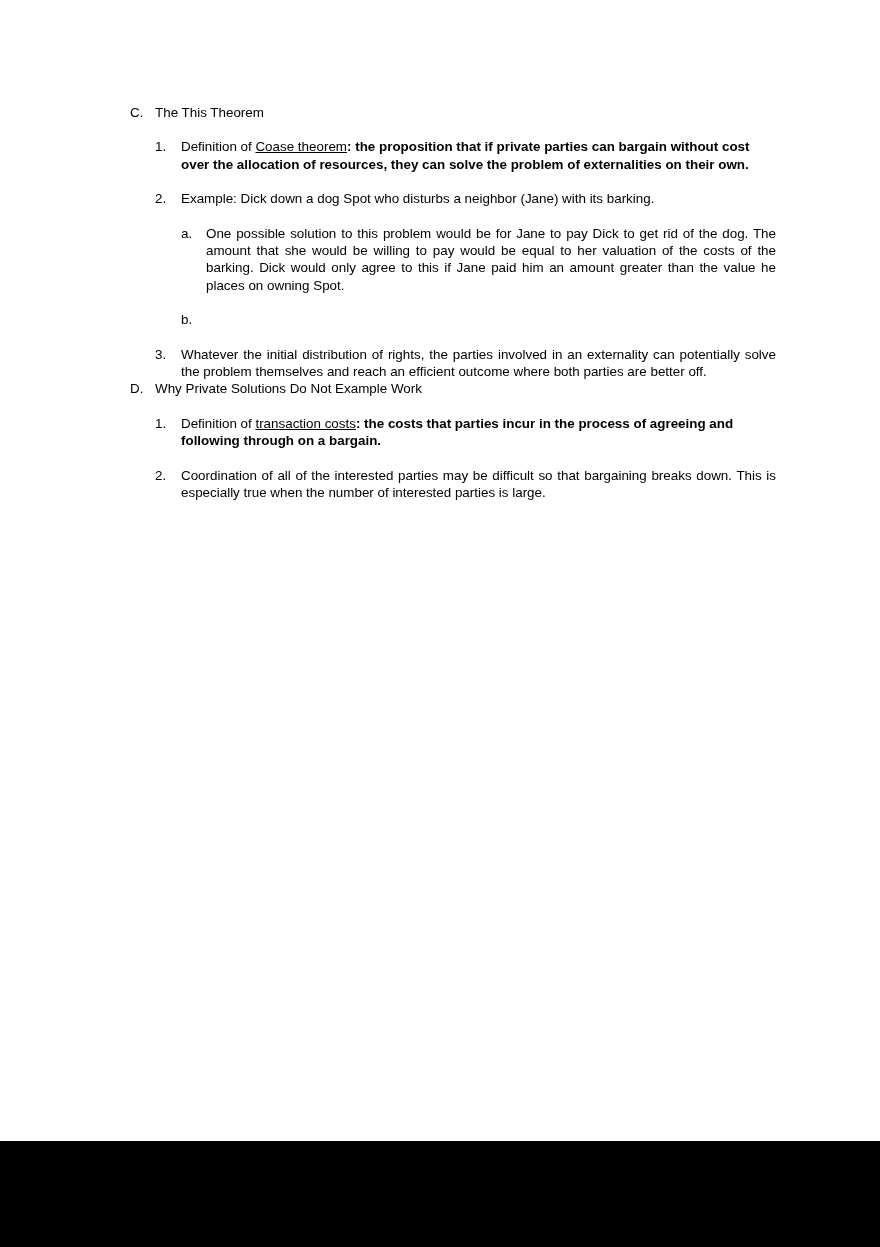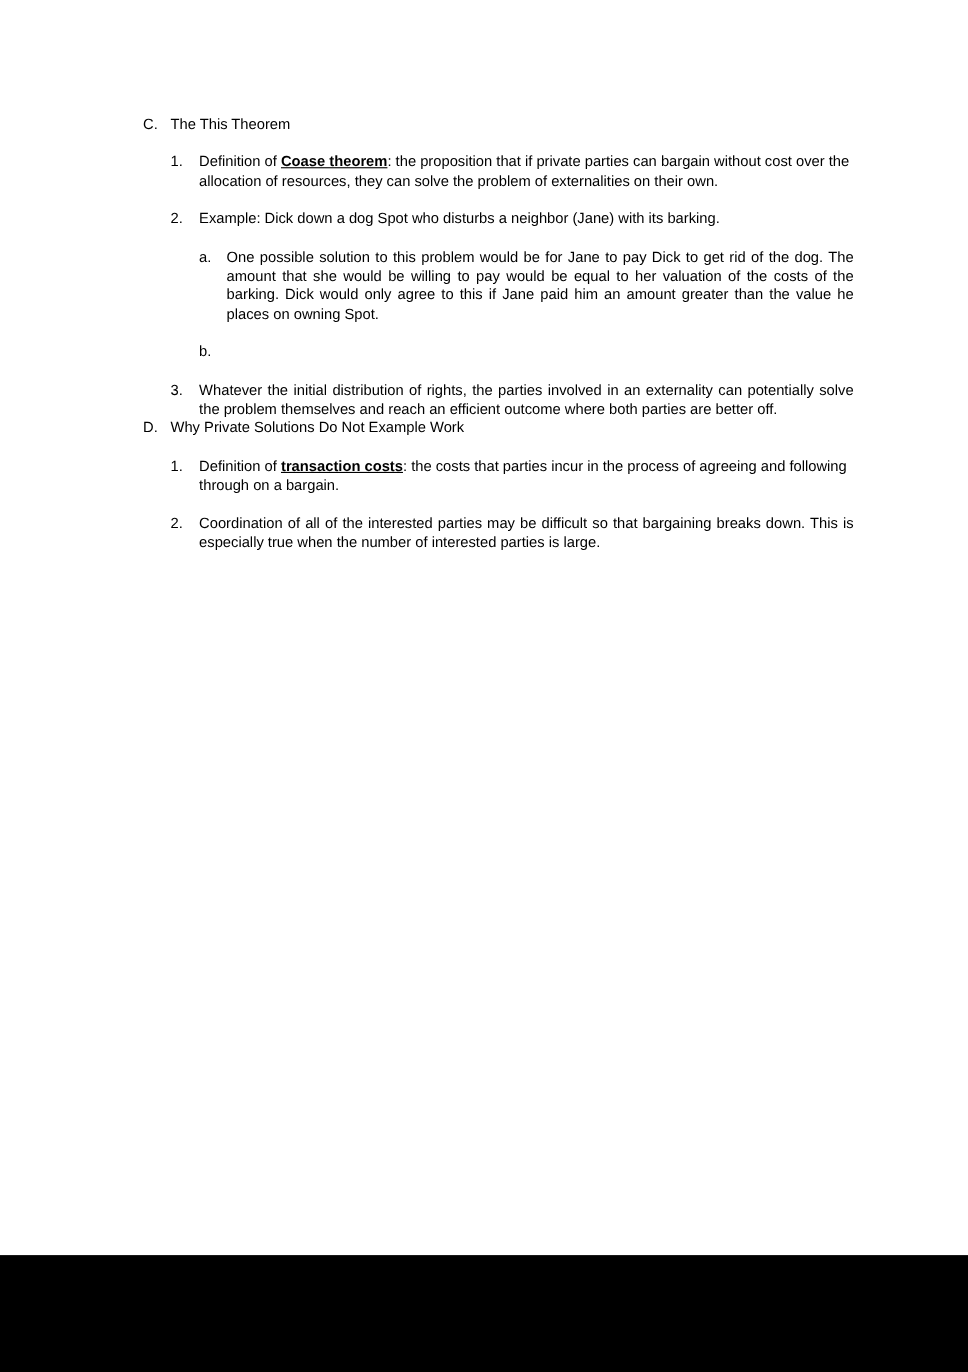--- a/index.html
+++ b/index.html
@@ -37,23 +37,23 @@
   .l2 .marker { width: 26px; }
   .l3 { padding-left: 51px; }
   .l3 .marker { width: 25px; }
   .text {
     flex: 1 1 auto;
     min-width: 0;
   }
   .just .text { text-align: justify; }
   .para { margin-bottom: 17px; }
   .para-tight { margin-bottom: 0; }
-  .bold { font-weight: normal; }
+  .bold { font-weight: bold; }
   .term {
-    font-weight: bold;
+    font-weight: normal;
     text-decoration: underline;
   }
   .footer-bar {
     position: absolute;
     left: 0;
     top: 1141px;
     width: 880px;
     height: 106px;
     background: #000000;
   }

